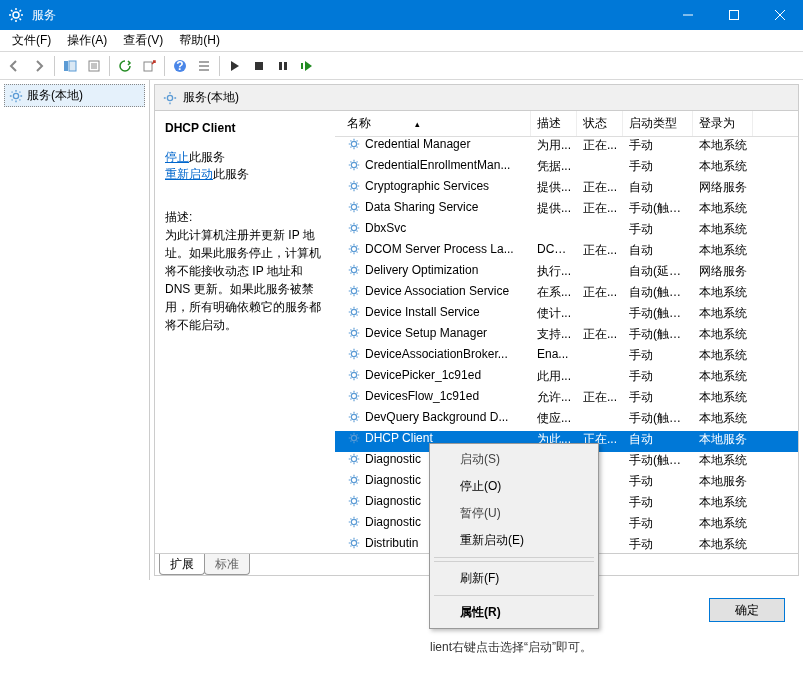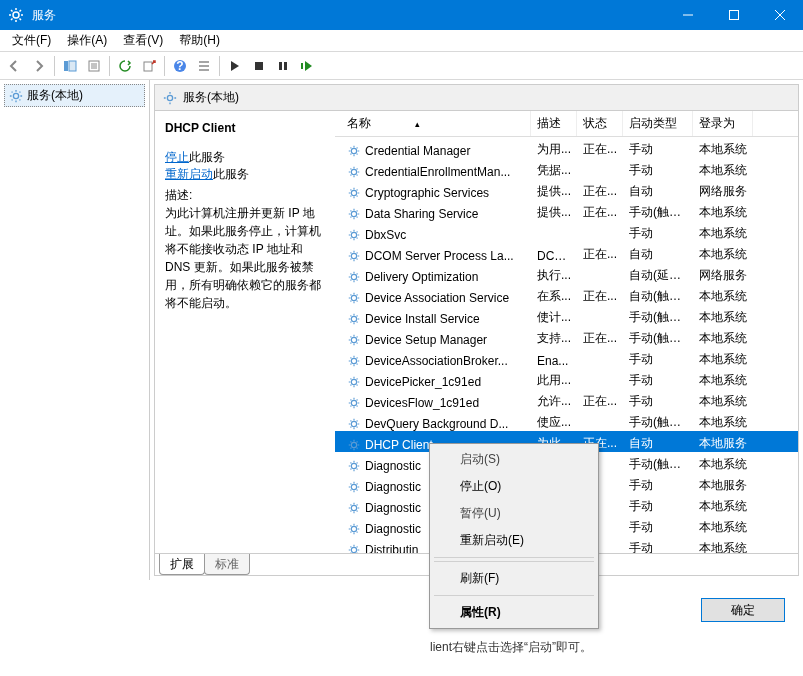--- a/index.html
+++ b/index.html
@@ -20,39 +20,39 @@
 
 .content { display: flex; height: 500px; }
 .leftpane { width: 150px; border-right: 1px solid #ccc; background: #fff; padding: 4px; }
 .leftpane .node { display: flex; align-items: center; gap: 4px; padding: 2px 4px; background: #e5f1fb; border: 1px dotted #888; }
 .rightpane { flex: 1; display: flex; flex-direction: column; border: 1px solid #ccc; margin: 4px; }
 .panehdr { background: #f0f0f0; padding: 4px 8px; border-bottom: 1px solid #ccc; display: flex; align-items: center; gap: 6px; }
 .panebody { flex: 1; display: flex; overflow: hidden; }
 .detailcol { width: 180px; padding: 10px; border-right: none; overflow: hidden; }
 .detailcol .svcname { font-weight: bold; margin-bottom: 14px; }
 .detailcol .action { color: #0066cc; text-decoration: underline; cursor: pointer; }
-.detailcol .descblk { margin-top: 4px; }
+.detailcol .descblk { margin-top: 26px; }
 .listcol { flex: 1; overflow: hidden; position: relative; }
 .listhdr { display: flex; background: #fff; border-bottom: 1px solid #ddd; }
 .listhdr .cell { padding: 4px 6px; border-right: 1px solid #eee; display: flex; align-items: center; }
-.listrow { display: flex; align-items: flex-end; height: 21px; }
+.listrow { display: flex; align-items: flex-start; height: 21px; }
 .listrow.selected { background: #0078d7; color: #fff; }
 .listrow .cell { padding: 0 6px; white-space: nowrap; overflow: hidden; text-overflow: ellipsis; }
 .c-name { width: 190px; display: flex; align-items: center; gap: 4px; margin-left: 6px; }
 .c-desc { width: 46px; }
 .c-stat { width: 46px; }
 .c-start { width: 70px; }
 .c-logon { width: 60px; }
 .svcicon { width: 14px; height: 14px; flex-shrink: 0; }
 .tabs { height: 22px; border-top: 1px solid #ccc; display: flex; padding-left: 4px; }
 .tabs .tab { padding: 2px 10px; border: 1px solid #999; border-top: none; background: #fff; border-bottom-left-radius: 4px; border-bottom-right-radius: 4px; margin-right: -1px; }
 .tabs .tab:not(.active) { background: #f4f4f4; color: #666; }
 
 .dlgfooter { position: absolute; bottom: 54px; right: 18px; }
-.dlgfooter .okbtn { width: 84px; height: 24px; border: 1px solid #0078d7; background: #e1e1e1; }
+.dlgfooter .okbtn { width: 76px; height: 24px; border: 1px solid #0078d7; background: #e1e1e1; }
 
 .bottomtext { position: absolute; bottom: 20px; left: 430px; color: #333; }
 
 .ctxmenu { position: absolute; left: 429px; top: 443px; width: 170px; background: #f0f0f0; border: 1px solid #999; box-shadow: 2px 2px 4px rgba(0,0,0,0.25); padding: 2px; }
 .ctxmenu .mi { padding: 5px 12px 5px 28px; position: relative; }
 .ctxmenu .mi.disabled { color: #404040; }
 .ctxmenu .mi.bold { font-weight: bold; }
 .ctxmenu .msep { height: 1px; background: #d0d0d0; margin: 3px 2px; }
 .ctxmenu .mi .arrow { position: absolute; right: 10px; top: 6px; }
 </style>

